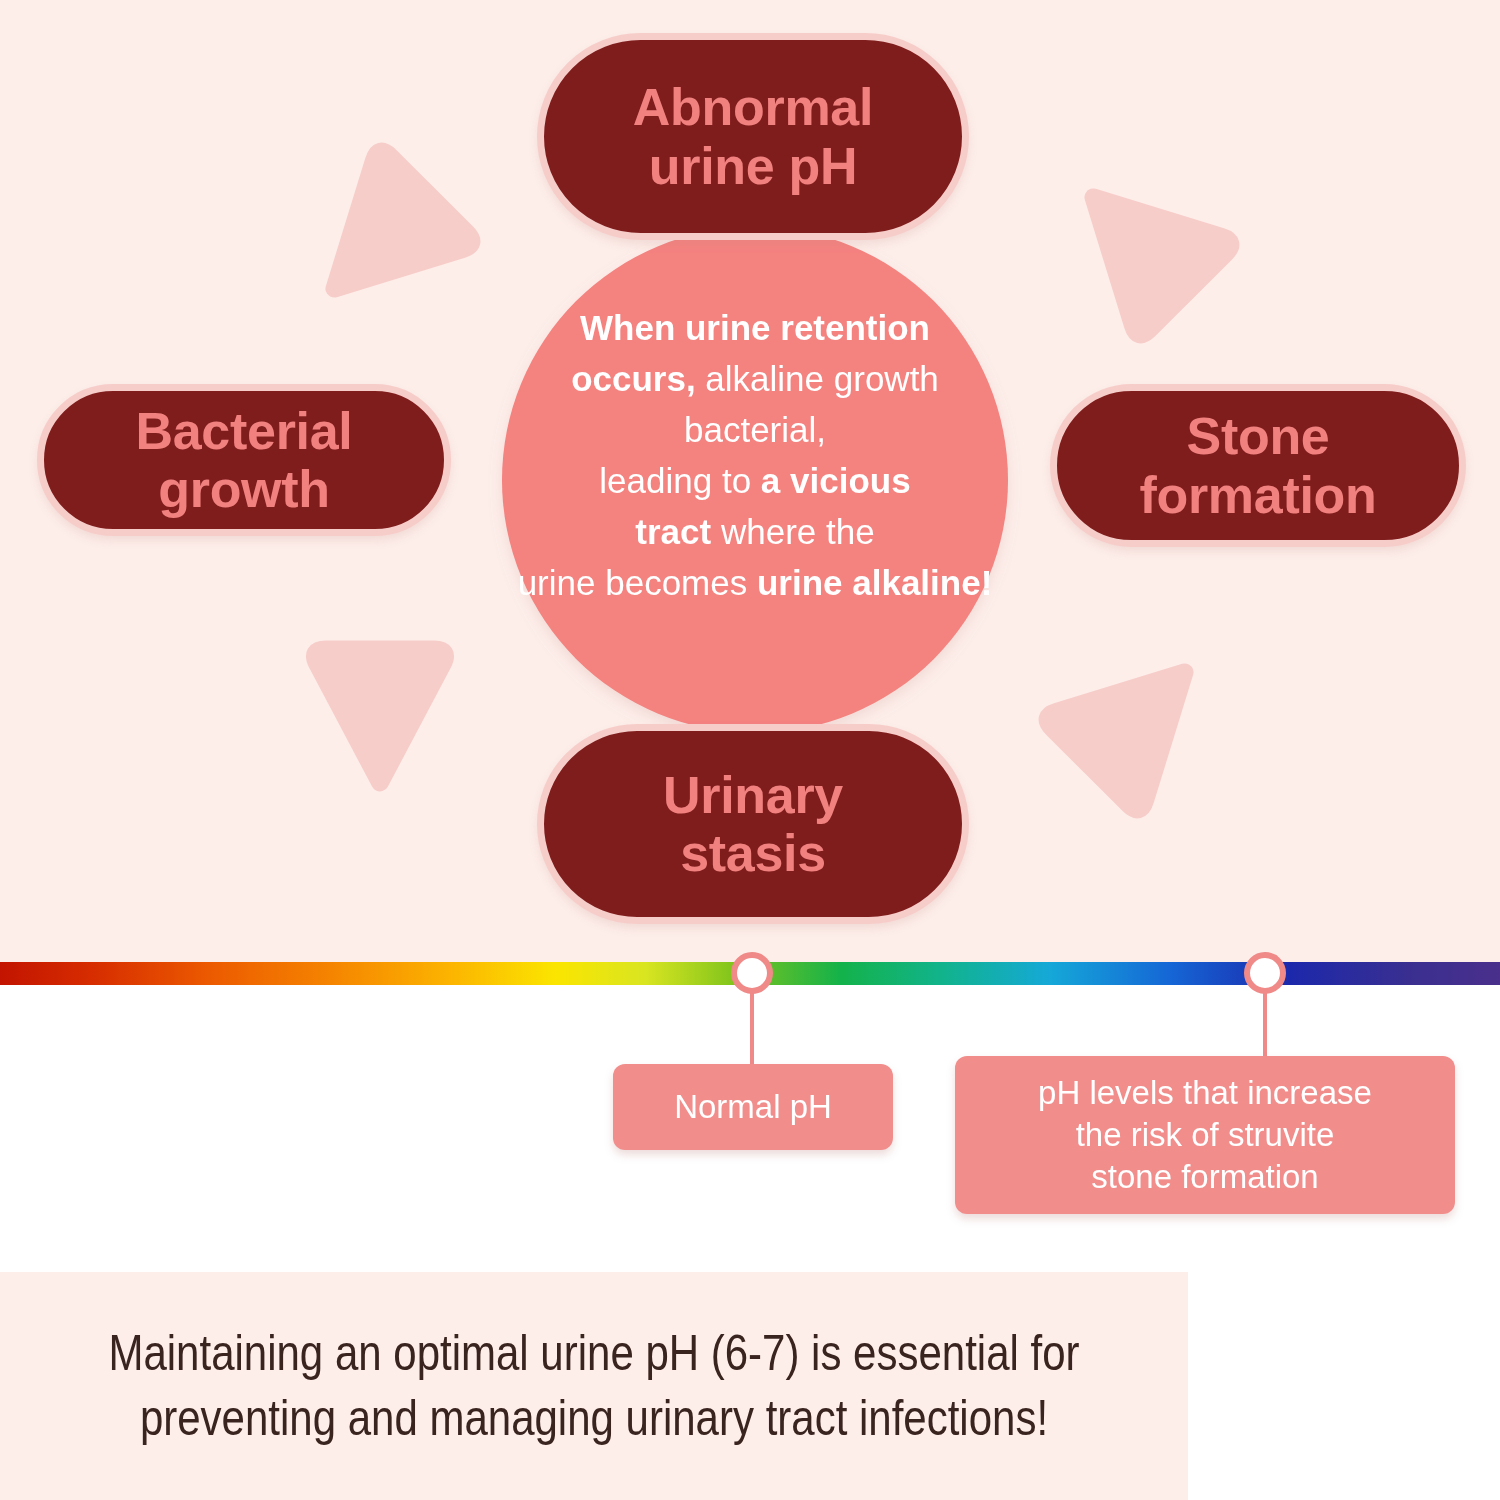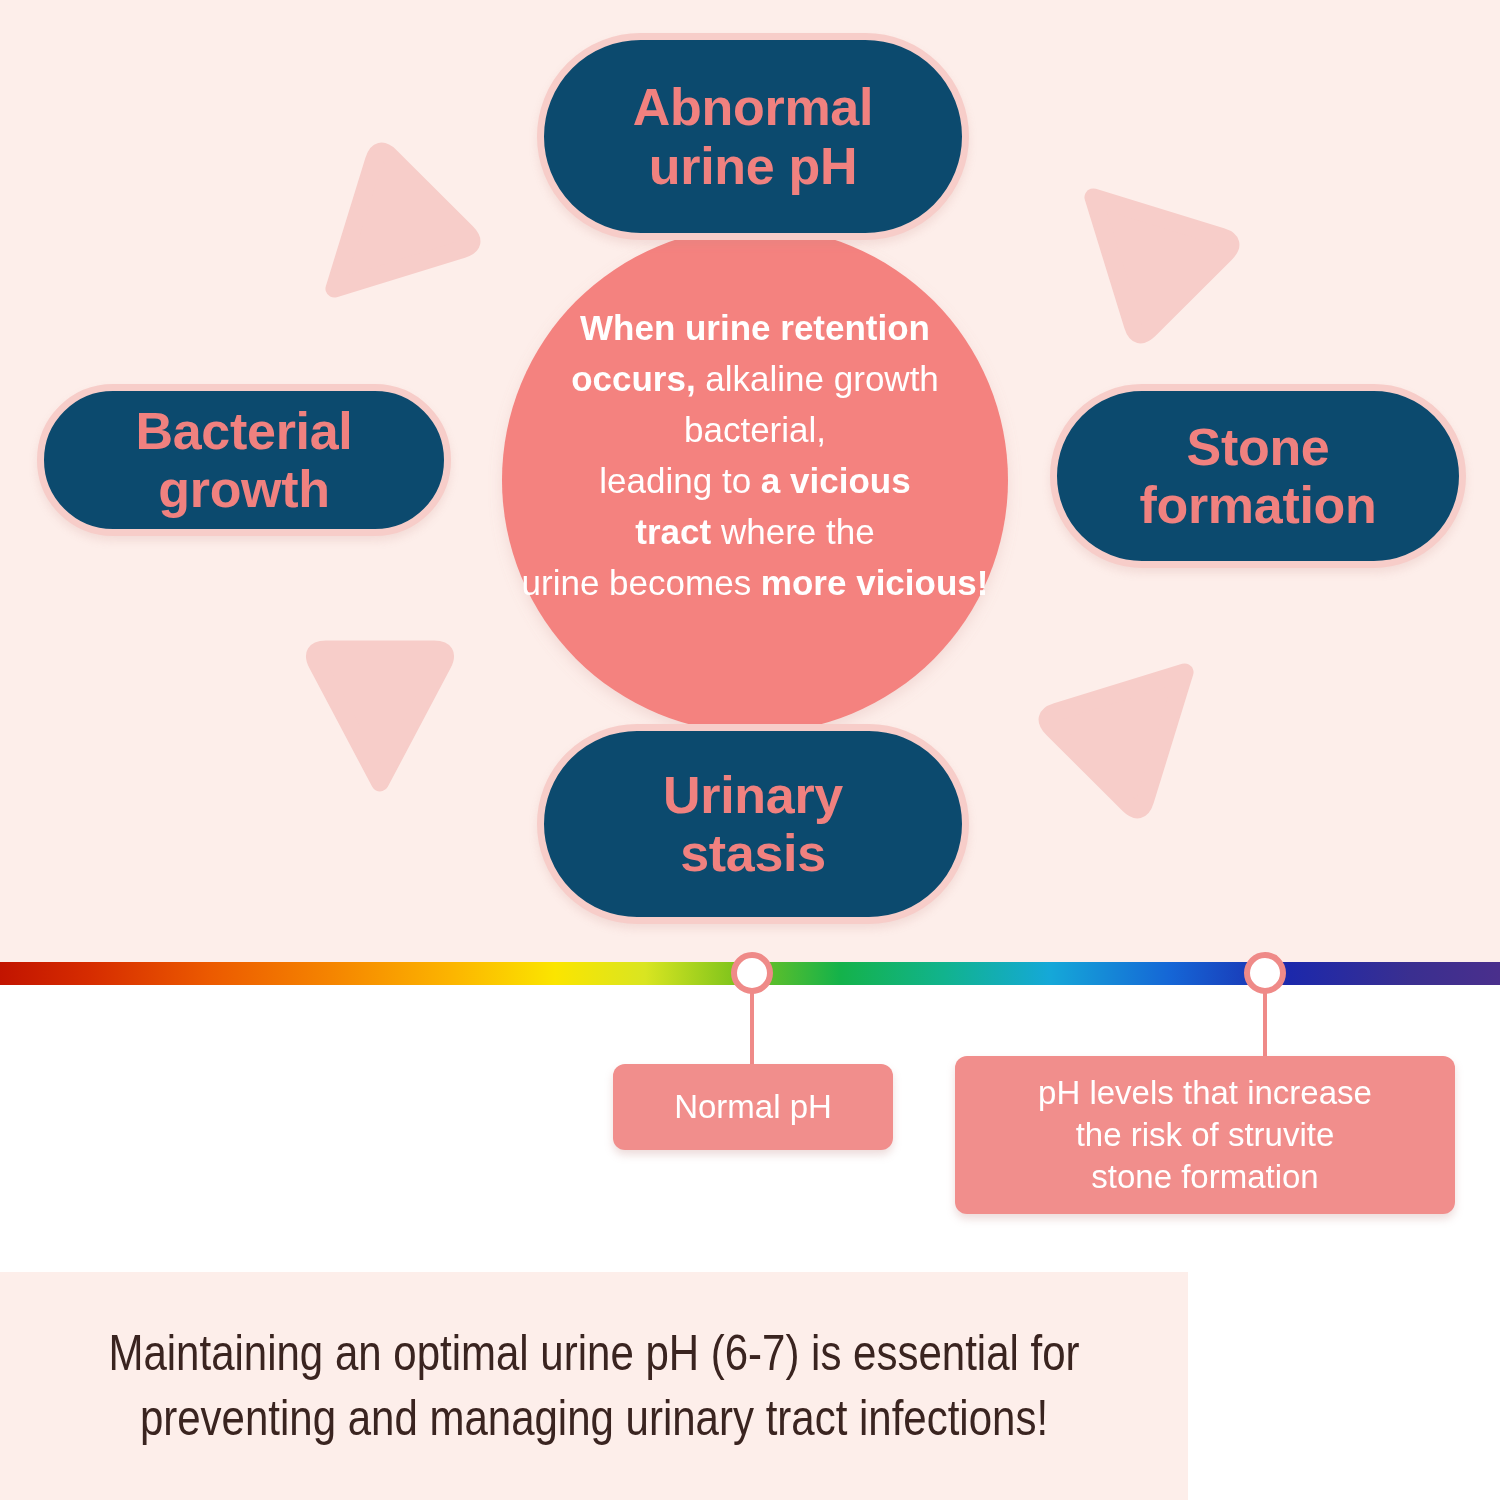--- a/index.html
+++ b/index.html
@@ -40,21 +40,21 @@
   }
   .cycle-svg {
     position: absolute;
     left: 0;
     top: 0;
   }
 
   
   .node {
     position: absolute;
-    background: #0c4a6e;
+    background: #7f1d1d;
     border: 7px solid #f7cdc9;
     box-sizing: border-box;
     display: flex;
     align-items: center;
     justify-content: center;
     text-align: center;
     color: #f0817f;
     font-weight: bold;
     line-height: 1.12;
     letter-spacing: -0.3px;
@@ -67,21 +67,21 @@
     font-size: 52px;
   }
   .node-left {
     left: 37px; top: 384px;
     width: 414px; height: 152px;
     border-radius: 97px;
     font-size: 52px;
   }
   .node-right {
     left: 1050px; top: 384px;
-    width: 416px; height: 184px;
+    width: 416px; height: 163px;
     border-radius: 97px;
     font-size: 52px;
   }
   .node-bottom {
     left: 537px; top: 724px;
     width: 432px; height: 200px;
     border-radius: 100px;
     font-size: 52px;
   }
 
@@ -237,21 +237,21 @@
         </g>
       </g>
     </svg>
 
     <div class="center-text">
       <b>When urine retention</b><br>
       <b>occurs,</b><span> alkaline growth</span><br>
       <span>bacterial,</span><br>
       <span>leading to </span><b>a vicious</b><br>
       <b>tract</b><span> where the</span><br>
-      <span>urine becomes </span><b>more vicious!</b>
+      <span>urine becomes </span><b>urine alkaline!</b>
     </div>
 
     <div class="node node-top">
       <span>Abnormal<br>urine pH</span>
     </div>
     <div class="node node-left">
       <span>Bacterial<br>growth</span>
     </div>
     <div class="node node-right">
       <span>Stone<br>formation</span>

